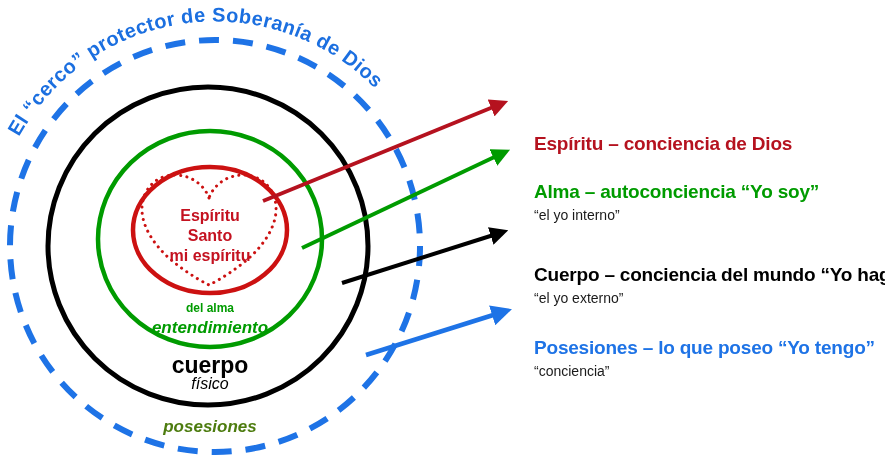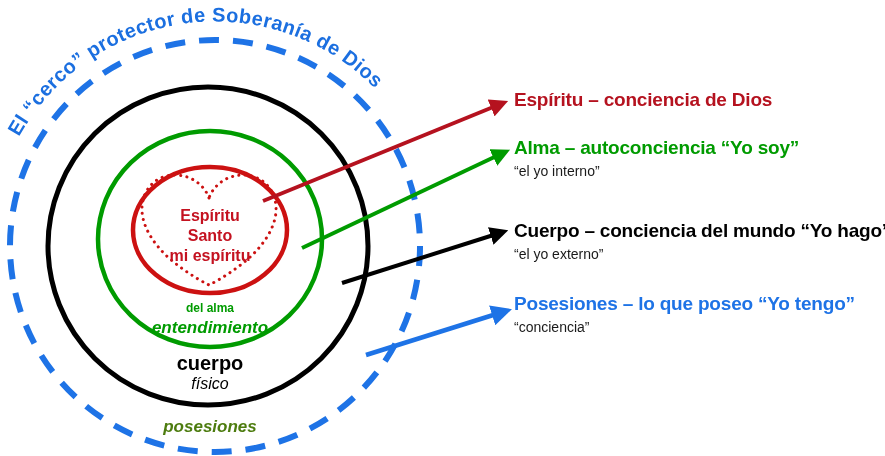--- a/index.html
+++ b/index.html
@@ -9,24 +9,24 @@
   }
   #diagram-svg{position:absolute;left:0;top:0;}
   .lbl{position:absolute;white-space:nowrap;}
   .ring-lbl{left:0;width:420px;text-align:center;}
   .center-text{
     left:0;top:206px;width:420px;text-align:center;
     color:#c41220;font-weight:bold;font-size:16px;line-height:20px;
   }
   .del-alma{top:301px;color:#009b00;font-weight:bold;font-size:12px;}
   .entendimiento{top:318px;color:#009b00;font-weight:bold;font-style:italic;font-size:17px;}
-  .cuerpo{top:352px;color:#000;font-weight:bold;font-size:20px;}
+  .cuerpo{top:352px;color:#000;font-weight:bold;font-size:23px;}
   .fisico{top:375px;color:#000;font-weight:normal;font-style:italic;font-size:16px;}
   .posesiones{top:417px;color:#4d7c0f;font-weight:bold;font-style:italic;font-size:17px;}
-  .legend-item{position:absolute;left:514px;}
+  .legend-item{position:absolute;left:534px;margin-top:44px;}
   .legend-main{font-weight:bold;font-size:19px;line-height:22px;white-space:nowrap;letter-spacing:-0.2px;}
   .legend-sub{font-size:14px;line-height:18px;color:#1a1a1a;margin-top:3px;white-space:nowrap;}
   .c-red{color:#b5121f;}
   .c-green{color:#009b00;}
   .c-black{color:#000;}
   .c-blue{color:#1e73e6;}
   .title-curved{font-weight:bold;font-size:20px;letter-spacing:0.4px;fill:#1b6fe0;}
 </style>
 </head>
 <body>

